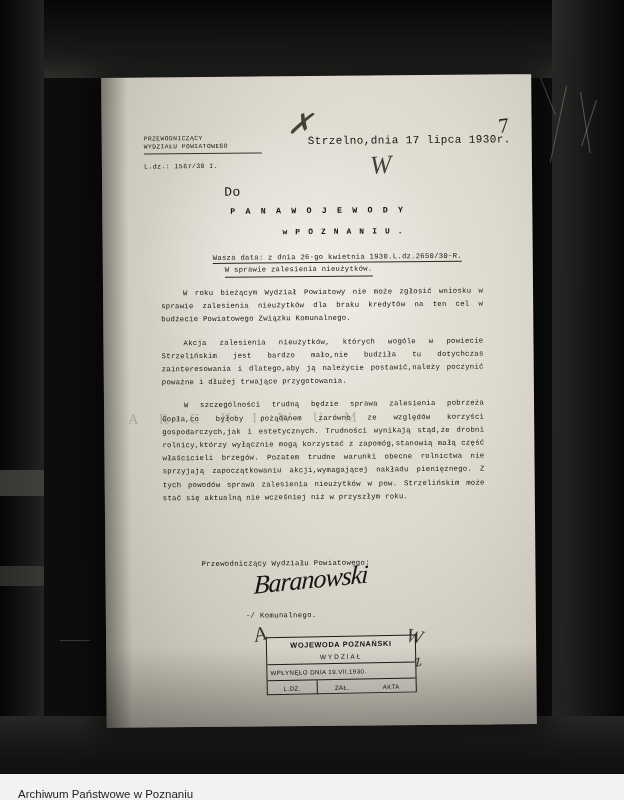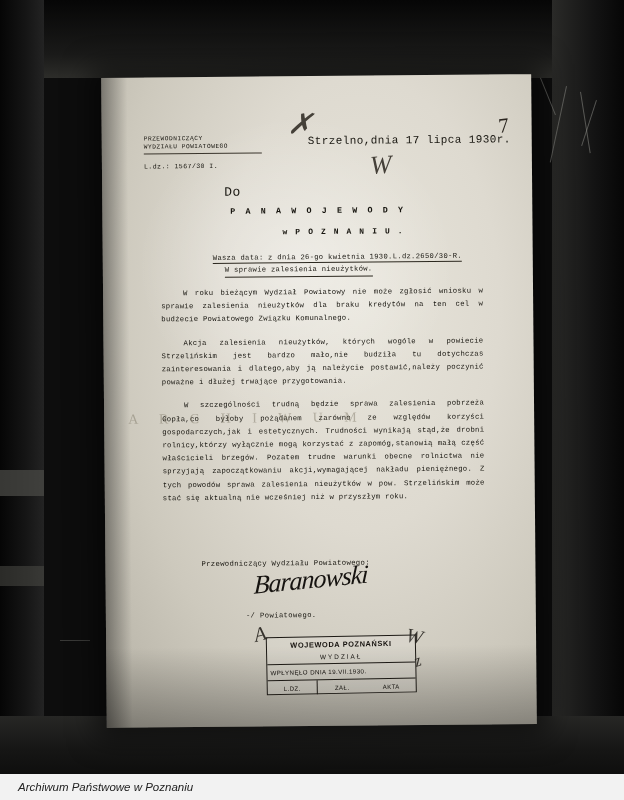--- a/index.html
+++ b/index.html
@@ -290,22 +290,21 @@
   }
 
   
   #footer {
     position: absolute;
     left: 0; bottom: 0;
     width: 624px;
     height: 26px;
     background: #f2f2f2;
     display: flex;
-    align-items: center;
-    font-style: italic;
+    align-items: flex-end;
   }
   #footer .label {
     margin-left: 18px;
     font-size: 11.5px;
     color: #222;
     font-family: "Liberation Sans", sans-serif;
   }
 </style>
 </head>
 <body>
@@ -359,21 +358,21 @@
       <div class="body">
         <p>W roku bieżącym Wydział Powiatowy nie może zgłosić wniosku w sprawie zalesienia nieużytków dla braku kredytów na ten cel w budżecie Powiatowego Związku Komunalnego.</p>
         <p>Akcja zalesienia nieużytków, których wogóle w powiecie Strzelińskim jest bardzo mało,nie budziła tu dotychczas zainteresowania i dlatego,aby ją należycie postawić,należy poczynić poważne i dłużej trwające przygotowania.</p>
         <p>W szczególności trudną będzie sprawa zalesienia pobrzeża Gopła,co byłoby pożądanem zarówno ze względów korzyści gospodarczych,jak i estetycznych. Trudności wynikają stąd,że drobni rolnicy,którzy wyłącznie mogą korzystać z zapomóg,stanowią małą część właścicieli brzegów. Pozatem trudne warunki obecne rolnictwa nie sprzyjają zapoczątkowaniu akcji,wymagającej nakładu pieniężnego. Z tych powodów sprawa zalesienia nieużytków w pow. Strzelińskim może stać się aktualną nie wcześniej niż w przyszłym roku.</p>
       </div>
 
       <div class="watermark">A R C H I W U M</div>
 
       <div class="sig-label">Przewodniczący Wydziału Powiatowego:</div>
       <div class="sig-script">Baranowski</div>
-      <div class="sig-name">-/ Powiatowego.</div>
+      <div class="sig-name">-/ Komunalnego.</div>
 
       <div class="ink-scribble" id="scrib-a">A</div>
       <div class="ink-scribble" id="scrib-b">W</div>
       <div class="ink-scribble" id="scrib-c">z</div>
 
       <div class="office-stamp">
         <div class="s1">WOJEWODA POZNAŃSKI</div>
         <div class="s2">WYDZIAŁ</div>
         <div class="s3">WPŁYNĘŁO DNIA  19.VII.1930.</div>
         <div class="srow">

